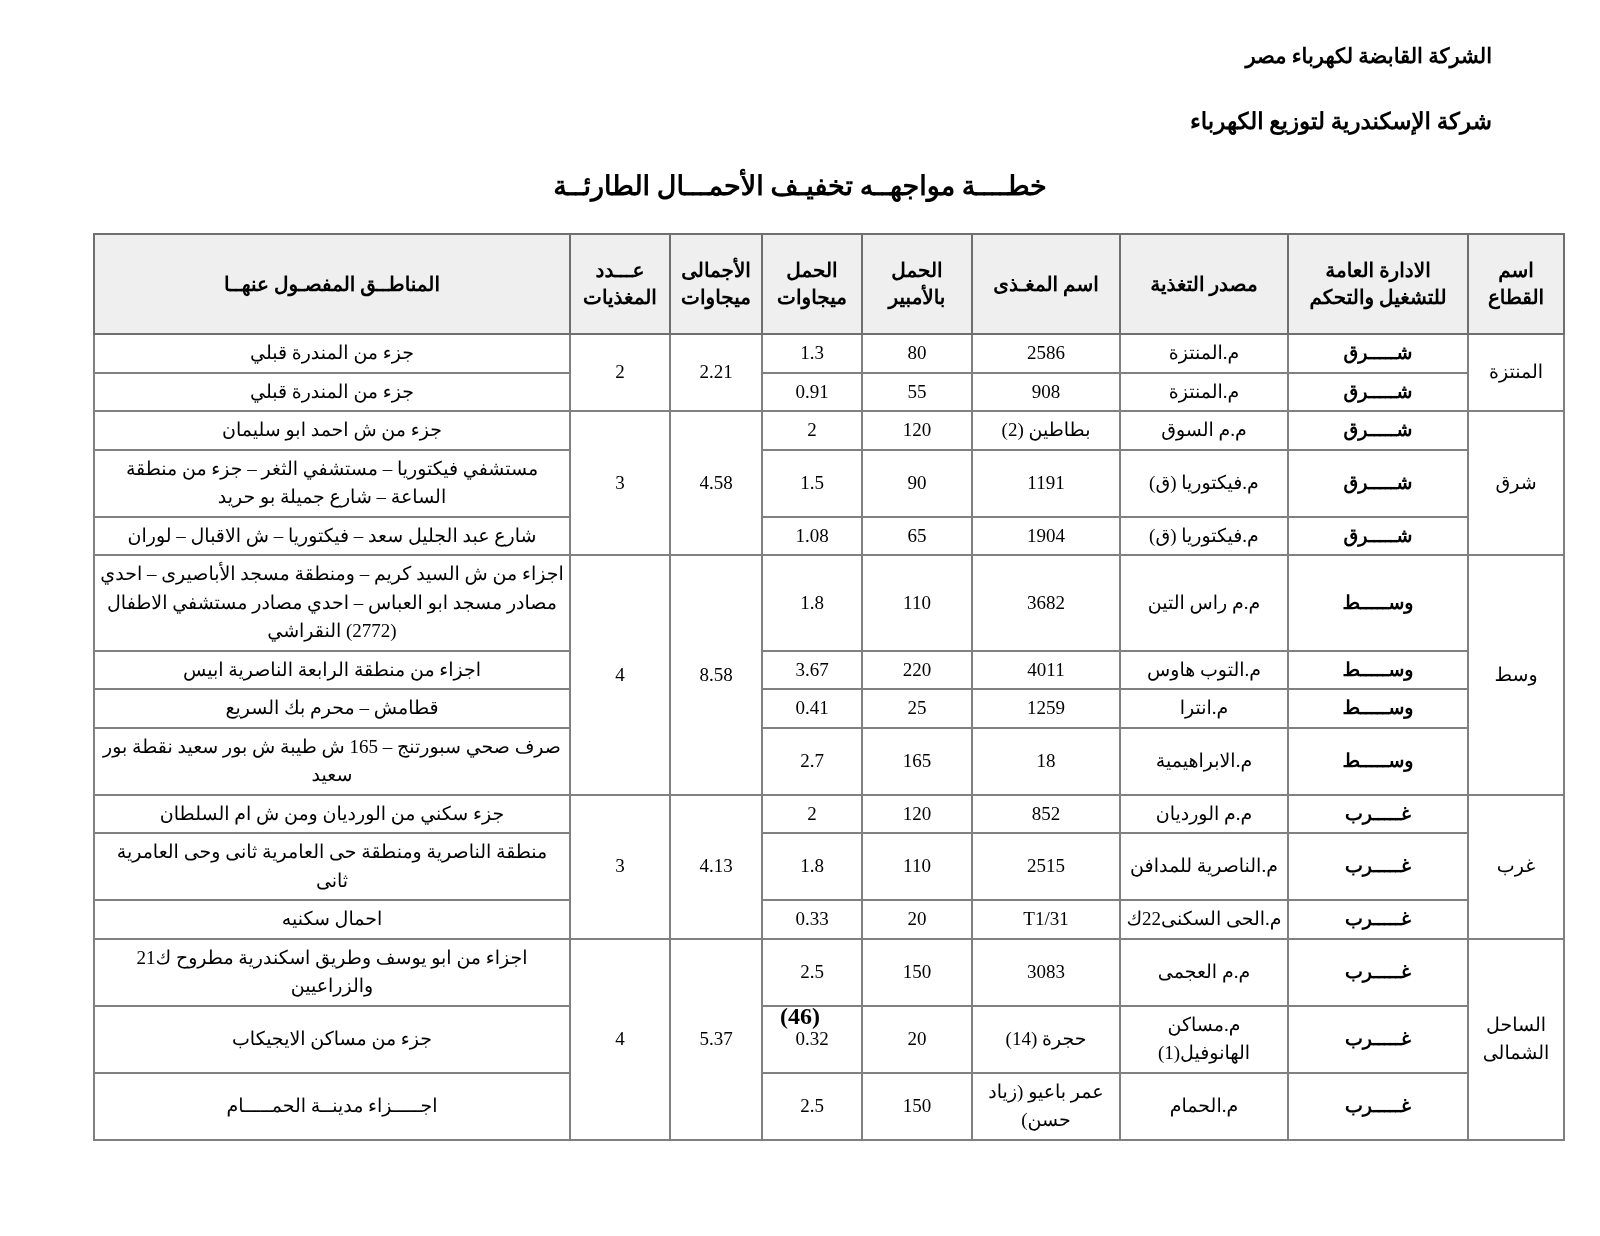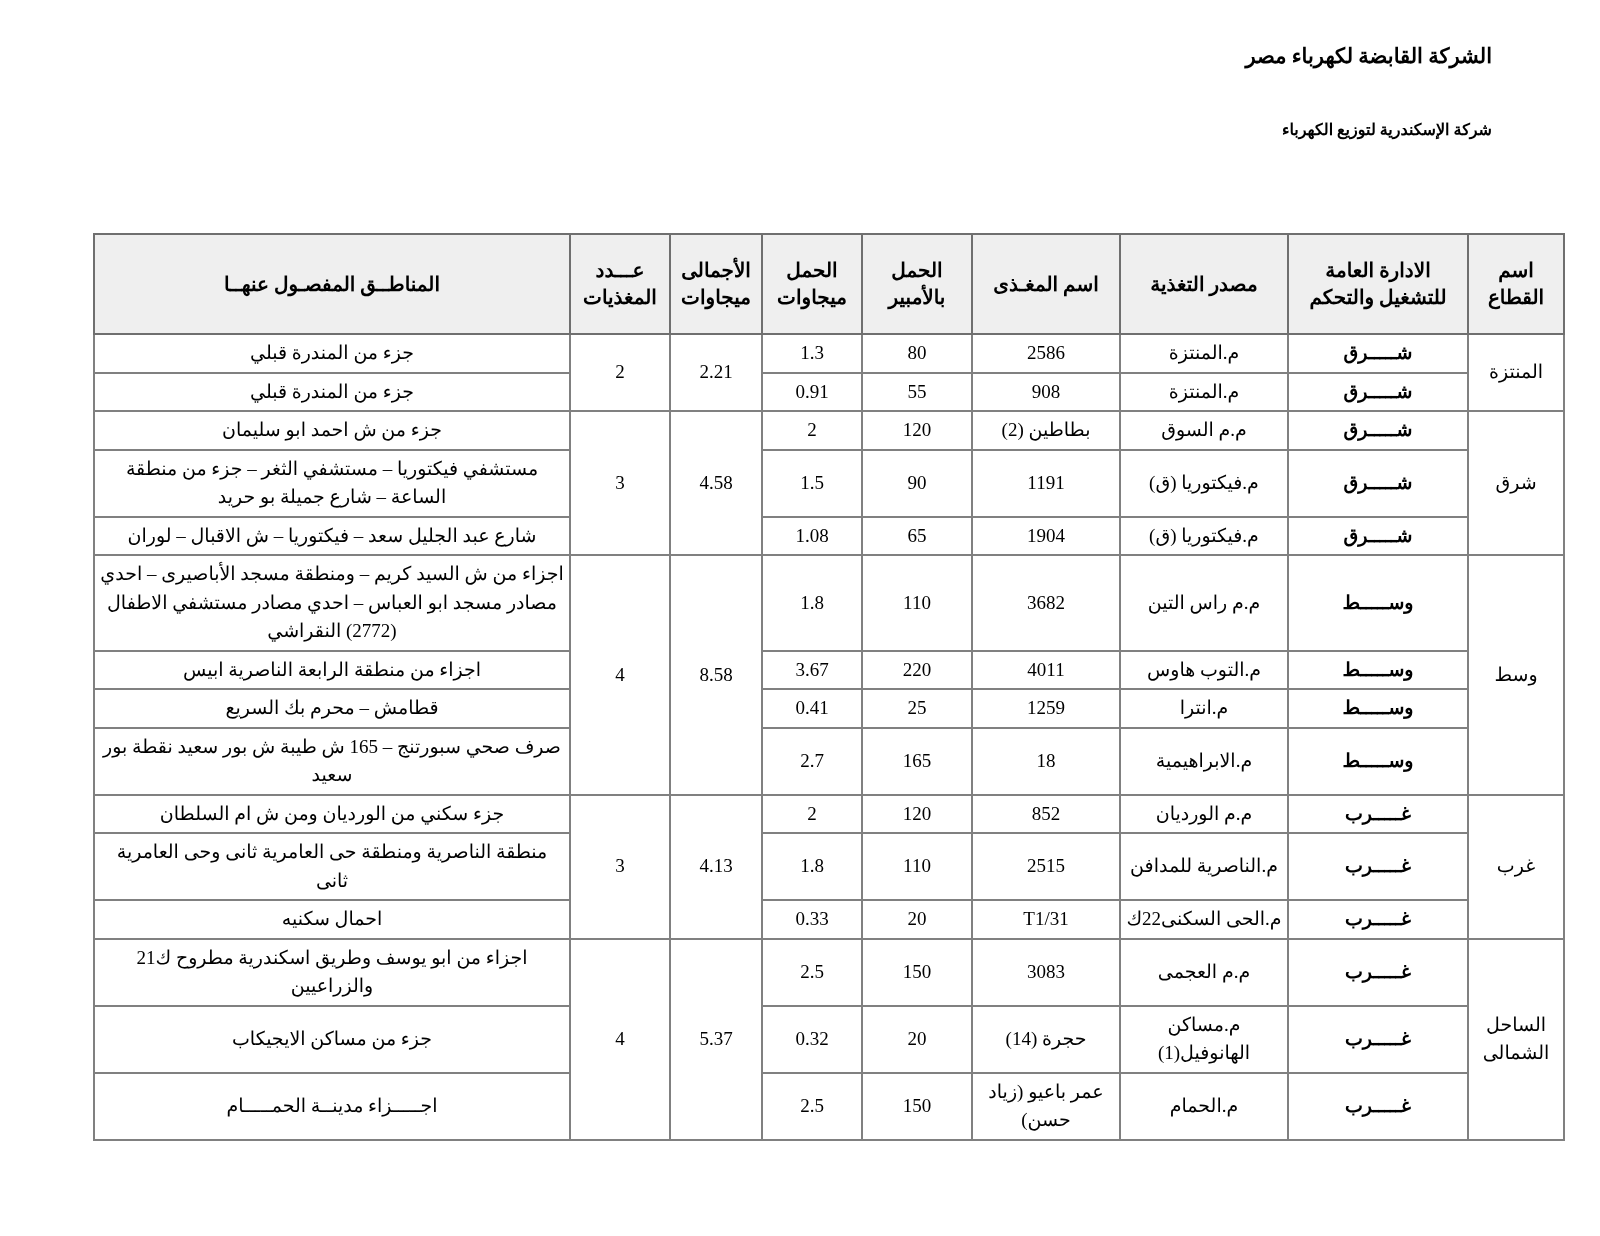--- a/index.html
+++ b/index.html
@@ -28,23 +28,23 @@
   .org-1 {
     position: absolute;
     top: 44px;
     right: 108px;
     font-size: 21px;
     font-weight: bold;
     white-space: nowrap;
   }
   .org-2 {
     position: absolute;
-    top: 120px;
+    top: 108px;
     right: 108px;
-    font-size: 16px;
+    font-size: 23px;
     font-weight: bold;
     white-space: nowrap;
   }
   .group-line {
     position: absolute;
     top: 108px;
     right: 790px;
     font-size: 21px;
     font-weight: bold;
     white-space: nowrap;
@@ -125,20 +125,21 @@
     font-weight: bold;
   }
 </style>
 </head>
 <body>
 
 <div class="page">
 
   <div class="org-1">الشركة القابضة لكهرباء مصر</div>
   <div class="org-2">شركة الإسكندرية لتوزيع الكهرباء</div>
+  <div class="main-title">خطــــة مواجهــه تخفيـف الأحمـــال الطارئــة</div>
 
   <div class="tbl-wrap">
     <table class="plan">
       <colgroup>
         <col class="c-sector">
           <col class="c-admin">
           <col class="c-source">
           <col class="c-feeder">
         <col class="c-amp">
           <col class="c-mw">
@@ -307,14 +308,15 @@
             <td>م.الحمام</td>
             <td class="num">عمر باعيو (زياد حسن)</td>
             <td class="num">150</td>
             <td class="num">2.5</td>
             <td class="areas">اجـــــزاء مدينــة الحمـــــام</td>
           </tr>
         </tbody>
     </table>
   </div>
 
+  <div class="page-num">(46)</div>
 
 </div>
 
 </body></html>

